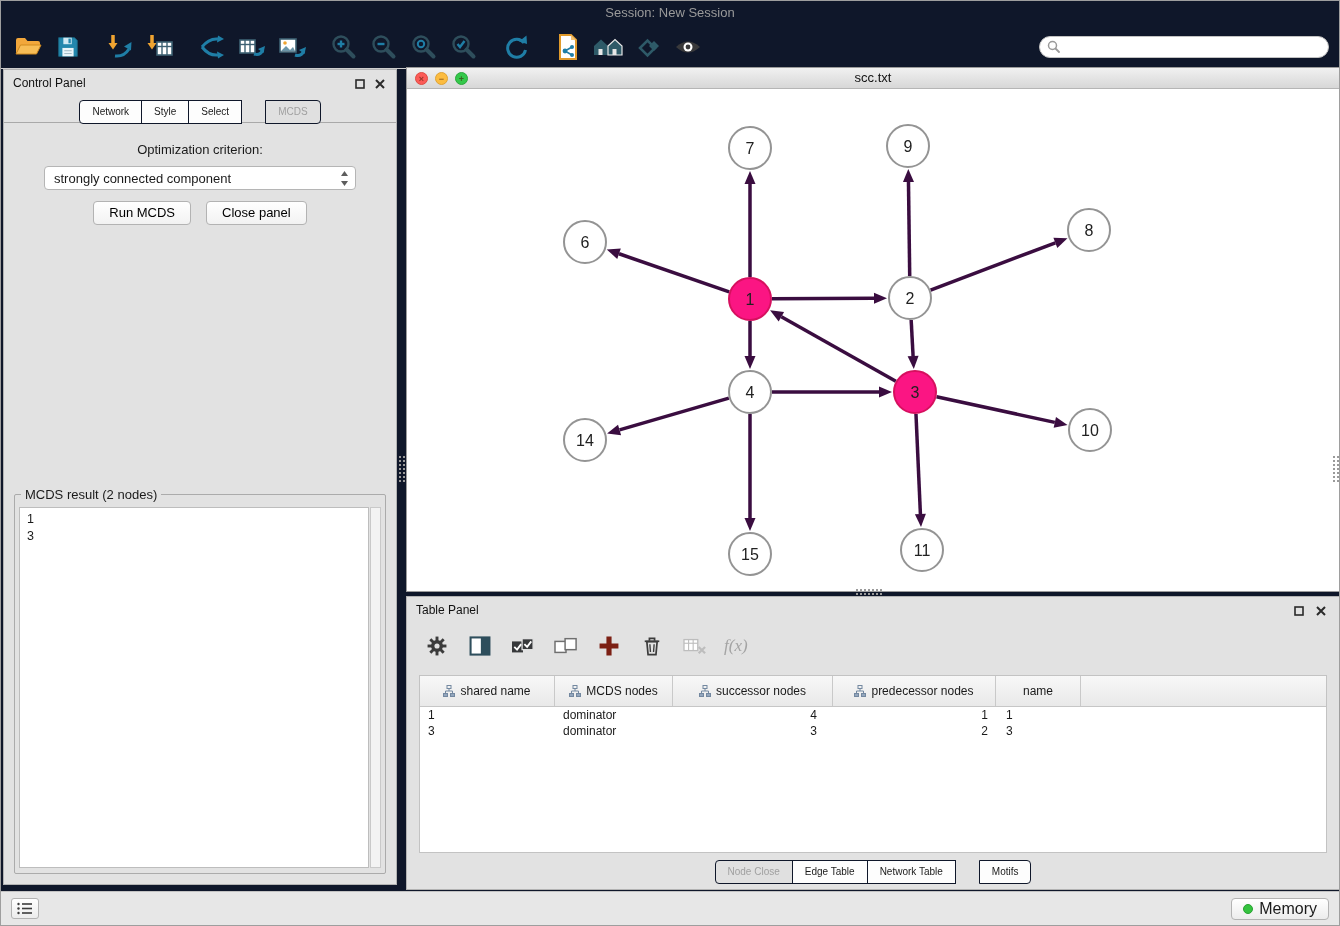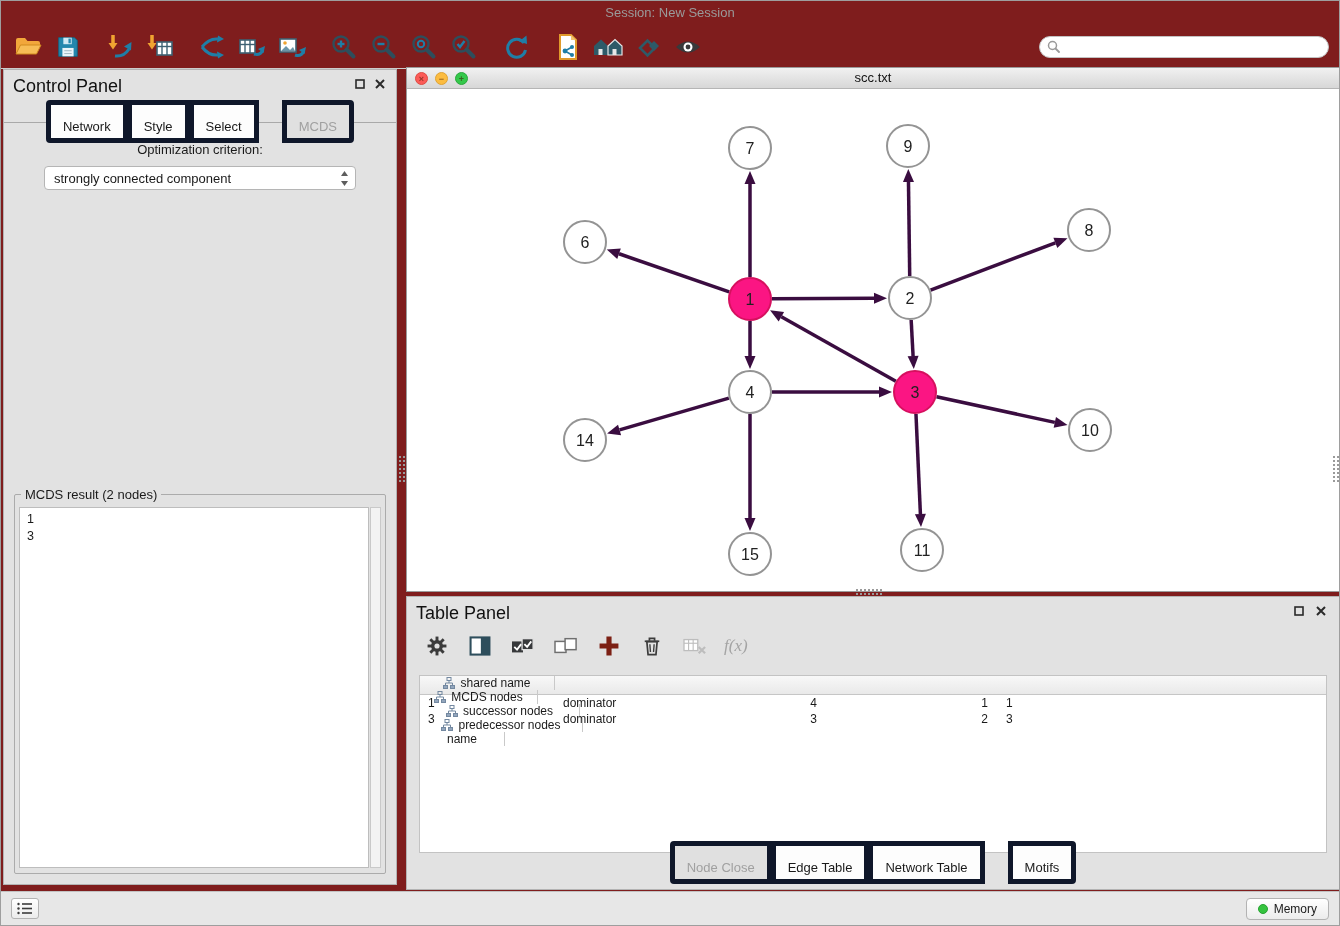--- a/index.html
+++ b/index.html
@@ -1,38 +1,38 @@
 <!DOCTYPE html>
 <html><head>
 <meta charset="utf-8">
 <style>
   * { margin:0; padding:0; box-sizing:border-box; }
   body { font-family:"Liberation Sans", sans-serif; background:#cfcfcf; }
-  .app { position:relative; width:1340px; height:926px; background:#7f1d1d; border:1px solid #9e9e9e; overflow:hidden; font-size:13px; color:#1a1a1a; }
+  .app { position:relative; width:1340px; height:926px; background:#0f172a; border:1px solid #9e9e9e; overflow:hidden; font-size:13px; color:#1a1a1a; }
 
   
   .titlebar { position:absolute; top:0; left:0; right:0; height:24px; text-align:center; line-height:24px; color:#9a9a9a; font-size:13px; }
 
   
   .toolbar { position:absolute; top:24px; left:0; right:0; height:44px; display:flex; align-items:center; padding:0 10px; border-bottom:1px solid #cdcdcd; }
   .tbicon { width:34px; height:34px; display:flex; align-items:center; justify-content:center; border-radius:4px; flex:0 0 auto; }
   .tb-gap { width:18px; flex:0 0 auto; }
   .tb-gap-s { width:6px; flex:0 0 auto; }
   .searchbox { margin-left:auto; position:relative; width:290px; height:22px; }
   .searchbox input { width:100%; height:100%; border:1px solid #c2c2c2; border-radius:12px; background:#fff; padding:0 10px 0 26px; font-size:12px; outline:none; font-family:"Liberation Sans",sans-serif; }
   .searchbox .mag { position:absolute; left:8px; top:4px; }
 
   
   .cpanel { position:absolute; left:2px; top:68px; width:394px; height:816px; background:#e2e2e2; border:1px solid #b3b3b3; }
   .panel-head { position:relative; height:26px; }
-  .panel-head .ptitle { position:absolute; left:9px; top:6px; font-size:18px; color:#111; }
+  .panel-head .ptitle { position:absolute; left:9px; top:6px; font-size:12px; color:#111; }
   .phbtn { position:absolute; top:6px; width:16px; height:16px; display:flex; align-items:center; justify-content:center; cursor:default; }
   .cp-tabbar { height:27px; border-bottom:1px solid #a9a9a9; text-align:center; }
   .seg { display:inline-flex; vertical-align:bottom; margin-top:4px; }
-  .seg-tab { border:5px solid #0f172a; margin-left:-1px; padding:14px 12px 4px; background:#fdfdfd; font-size:13px; line-height:15px; cursor:default; }
+  .seg-tab { border:1px solid #0f172a; margin-left:-1px; padding:3px 12px 4px; background:#fdfdfd; font-size:10px; line-height:15px; cursor:default; }
   .seg-tab:first-child { border-radius:4px 0 0 4px; margin-left:0; }
   .seg-tab:last-child { border-radius:0 4px 4px 0;margin-left:23px; }
   .seg-tab.active { background:#e0e0e0; color:#a0a0a0; }
   .opt-label { text-align:center; margin-top:19px; font-size:13px; }
   .dropdown { position:relative; width:312px; height:24px; margin:9px auto 0; background:#fff; border:1px solid #b5b5b5; border-radius:4px; padding:4px 26px 0 9px; font-size:13px; cursor:default; }
   .dropdown .dd-arrows { position:absolute; right:6px; top:3px; }
   .btn-row { display:flex; justify-content:center; gap:15px; margin-top:11px; }
   .mbtn { background:linear-gradient(#ffffff,#f2f2f2); border:1px solid #b3b3b3; border-radius:4px; padding:3px 15px 4px; font-size:13px; font-family:"Liberation Sans",sans-serif; cursor:default; }
   .groupbox { position:absolute; left:10px; right:10px; top:424px; bottom:10px; border:1px solid #ababab; border-radius:2px; }
   .groupbox .gb-title { position:absolute; top:-8px; left:6px; background:#e2e2e2; padding:0 4px; font-size:13px; }
@@ -52,34 +52,34 @@
   
   .grip-v { position:absolute; width:6px; height:26px; border-left:2px dotted #9a9a9a; border-right:2px dotted #9a9a9a; }
   .grip-h { position:absolute; width:26px; height:6px; border-top:2px dotted #9a9a9a; border-bottom:2px dotted #9a9a9a; }
 
   
   .tpanel { position:absolute; left:405px; top:595px; width:934px; height:294px; background:#e2e2e2; border:1px solid #b3b3b3; }
   .tp-toolbar { position:absolute; left:16px; top:30px; height:38px; display:flex; align-items:center; gap:15px; }
   .tpicon { width:28px; height:28px; display:flex; align-items:center; justify-content:center; }
   .fx { font-family:"Liberation Serif", serif; font-style:italic; font-size:17px; color:#a4a4a4; }
   .tp-table { position:absolute; left:12px; right:12px; top:78px; height:178px; background:#fff; border:1px solid #c3c3c3; }
-  .thead { display:flex; height:19px; background:linear-gradient(#f8f8f8,#e9e9e9); border-bottom:1px solid #c6c6c6;flex-direction:column; }
+  .thead { display:flex; height:31px; background:linear-gradient(#f8f8f8,#e9e9e9); border-bottom:1px solid #c6c6c6; }
   .th { display:flex; align-items:center; justify-content:center; gap:5px; font-size:12px; border-right:1px solid #c9c9c9; cursor:default; }
   .trow { display:flex; height:16px; font-size:12px; line-height:16px; }
   .td { overflow:hidden; white-space:nowrap; }
   .c0 { width:135px; } .c1 { width:118px; } .c2 { width:160px; } .c3 { width:163px; } .c4 { width:85px; } .cf { flex:1; border-right:none; }
   .al { padding-left:8px; text-align:left; }
   .ar16 { padding-right:16px; text-align:right; }
   .ar8 { padding-right:8px; text-align:right; }
   .tp-tabs { position:absolute; bottom:5px; left:0; right:0; text-align:center; }
 
   
   .statusbar { position:absolute; left:0; right:0; bottom:0; height:34px; border-top:1px solid #c2c2c2; background:#e7e7e7; }
   .sb-listbtn { position:absolute; left:10px; top:6px; width:28px; height:21px; border:1px solid #b3b3b3; border-radius:3px; background:linear-gradient(#fff,#ececec); display:flex; align-items:center; justify-content:center; }
-  .sb-mem { position:absolute; right:10px; top:6px; height:22px; border:1px solid #b3b3b3; border-radius:4px; background:linear-gradient(#fff,#ececec); display:flex; align-items:center; gap:6px; padding:0 11px; font-size:12px; }
+  .sb-mem { position:absolute; right:10px; top:6px; height:22px; border:1px solid #b3b3b3; border-radius:4px; background:linear-gradient(#fff,#ececec); display:flex; align-items:center; gap:6px; padding:0 11px; font-size:16px; }
   .memdot { width:10px; height:10px; border-radius:50%; background:#35c33f; border:1px solid #27a232; }
 </style>
 </head>
 <body>
 
 <div class="app">
 
   <div class="titlebar">
     <span>Session: New Session</span>
   </div>
@@ -262,20 +262,24 @@
     </div>
     <div class="opt-label">Optimization criterion:</div>
     <div class="dropdown">
       <span>strongly connected component</span>
       <span class="dd-arrows">
         <svg width="9" height="17" viewBox="0 0 9 17">
           <path d="M4.5 1 L8 6 H1 Z" fill="#5d5d5d"></path>
           <path d="M4.5 16 L8 11 H1 Z" fill="#5d5d5d"></path>
         </svg>
       </span>
+    </div>
+    <div class="btn-row">
+      <button class="mbtn">Run MCDS</button>
+      <button class="mbtn">Close panel</button>
     </div>
     <div class="groupbox">
       <span class="gb-title">MCDS result (2 nodes)</span>
       <div class="gb-list">
         <div>1</div>
         <div>3</div>
       </div>
       <div class="gb-scroll"></div>
     </div>
   </div>

